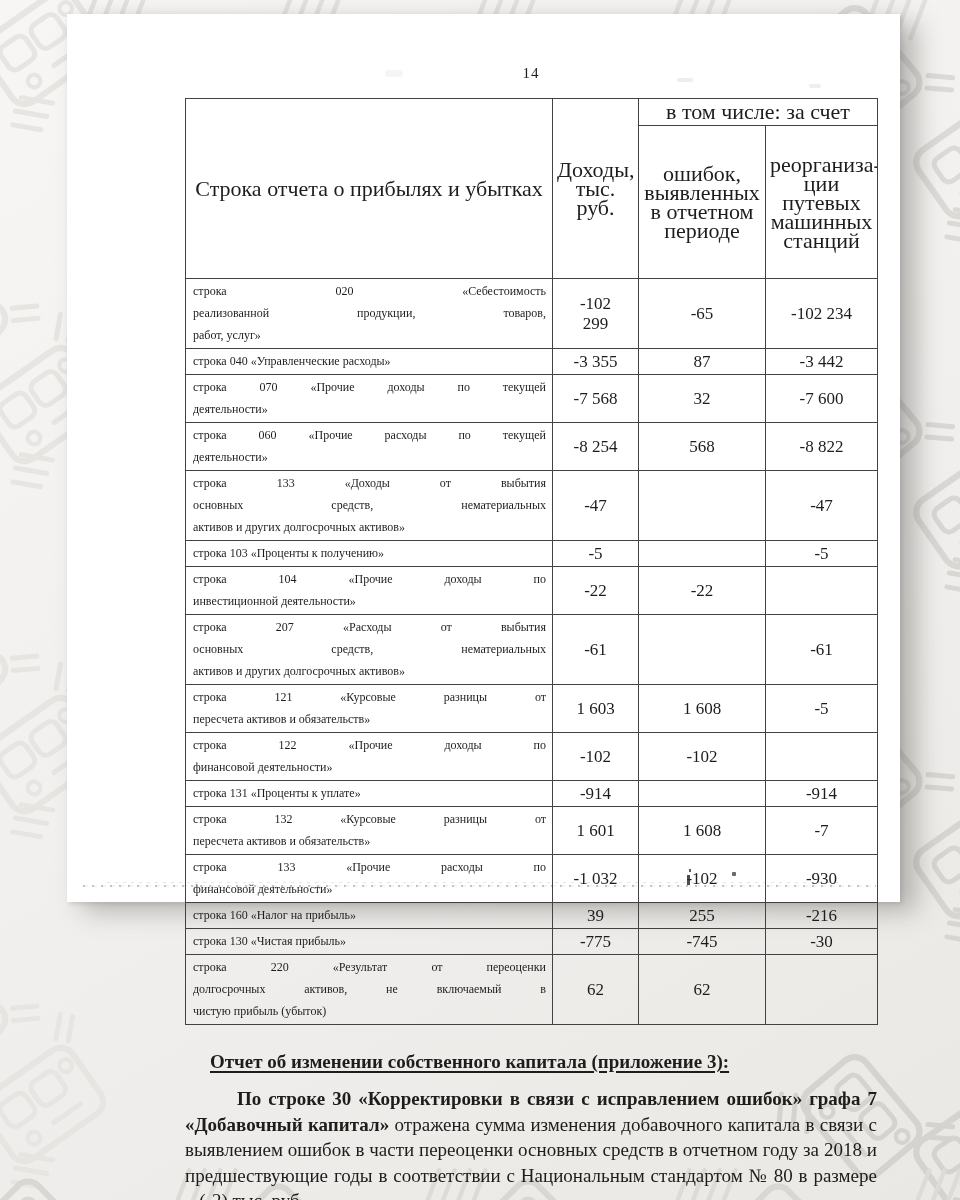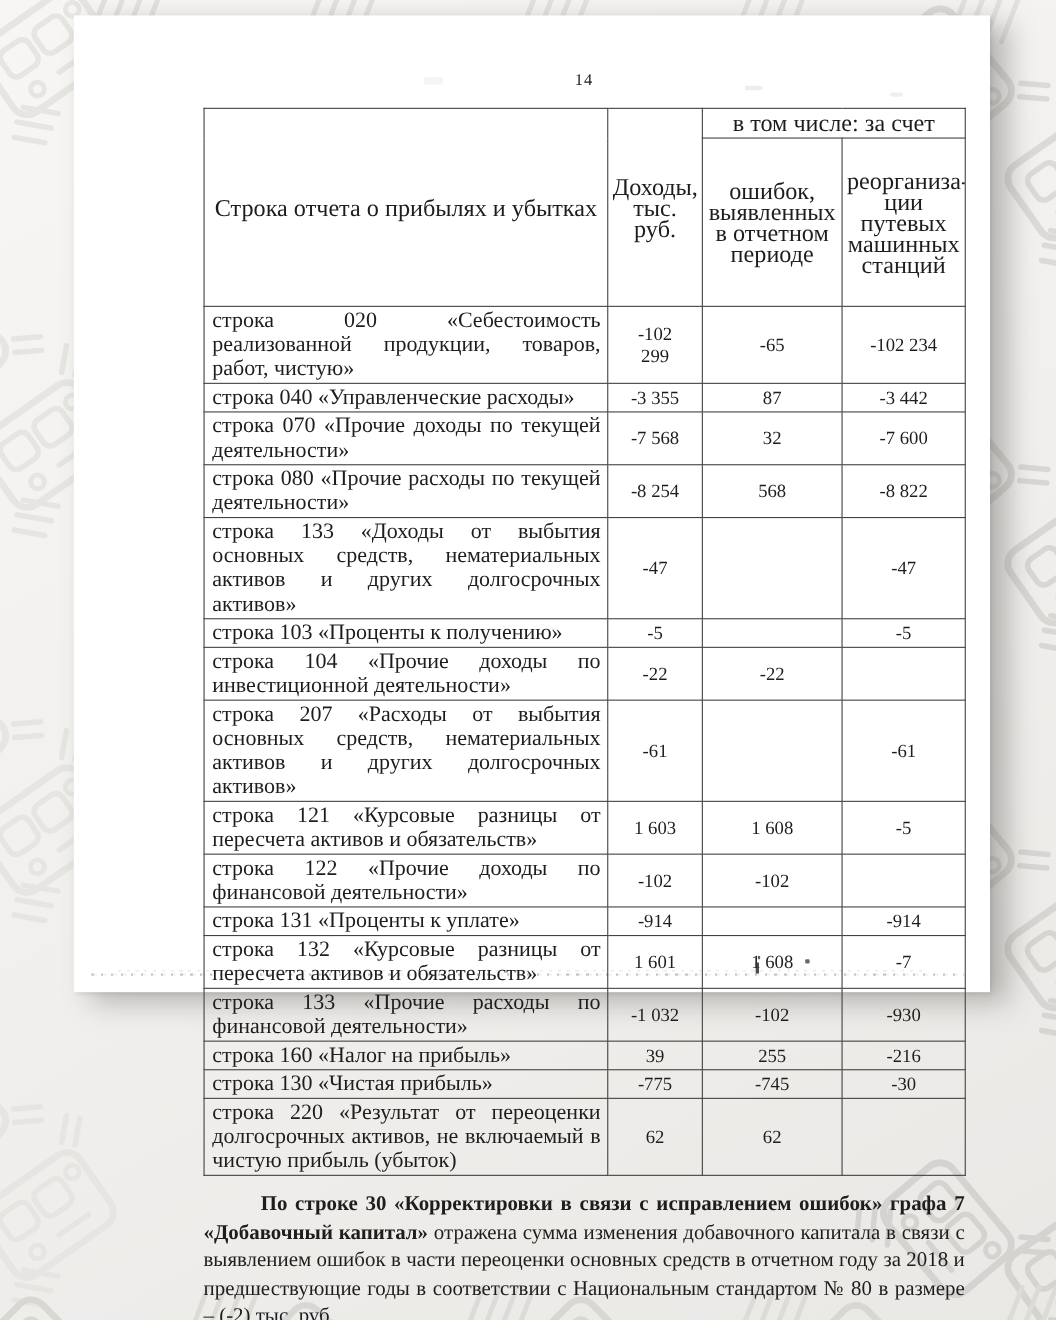--- a/index.html
+++ b/index.html
@@ -23,21 +23,21 @@
   }
   table.fin th, table.fin td{
     border:1.4px solid #434240;font-weight:normal;overflow:hidden;
   }
   thead th{
     font-size:22px;text-align:center;vertical-align:middle;padding:2px 4px;line-height:19px;
   }
   th.group-h{height:24px;line-height:22px;padding:1px 4px;}
   th.sub-h{height:148px;vertical-align:middle;}
   .cell-label{
-    font-size:20px;line-height:22px;padding:1px 6px 2px 7px;vertical-align:middle;
+    font-size:12px;line-height:22px;padding:1px 6px 2px 7px;vertical-align:middle;
   }
   .cell-label .line{text-align:justify;text-align-last:justify;white-space:normal;}
   .cell-label .line:last-child{text-align-last:left;}
   .cell-num{
     text-align:center;font-size:17px;vertical-align:middle;padding:1px 13px;
   }
   .section-heading{
     margin:26px 0 0 25px;font-size:19px;font-weight:bold;
     text-decoration:underline;text-decoration-thickness:1.6px;text-underline-offset:3px;
   }
@@ -143,21 +143,21 @@
         <tr>
           <th class="sub-h">ошибок, выявленных в отчетном периоде</th>
           <th class="sub-h">реорганиза­ции путевых машинных станций</th>
         </tr>
       </thead>
       <tbody>
           <tr>
             <td class="cell-label">
               <div class="line">строка 020 «Себестоимость</div>
               <div class="line">реализованной продукции, товаров,</div>
-              <div class="line">работ, чистую»</div>
+              <div class="line">работ, услуг»</div>
             </td>
             <td class="cell-num">-102 299</td>
             <td class="cell-num">-65</td>
             <td class="cell-num">-102 234</td>
           </tr>
           <tr>
             <td class="cell-label">
               <div class="line">строка 040 «Управленческие расходы»</div>
             </td>
             <td class="cell-num">-3 355</td>
@@ -168,21 +168,21 @@
             <td class="cell-label">
               <div class="line">строка 070 «Прочие доходы по текущей</div>
               <div class="line">деятельности»</div>
             </td>
             <td class="cell-num">-7 568</td>
             <td class="cell-num">32</td>
             <td class="cell-num">-7 600</td>
           </tr>
           <tr>
             <td class="cell-label">
-              <div class="line">строка 080 «Прочие расходы по текущей</div>
+              <div class="line">строка 060 «Прочие расходы по текущей</div>
               <div class="line">деятельности»</div>
             </td>
             <td class="cell-num">-8 254</td>
             <td class="cell-num">568</td>
             <td class="cell-num">-8 822</td>
           </tr>
           <tr>
             <td class="cell-label">
               <div class="line">строка 133 «Доходы от выбытия</div>
               <div class="line">основных средств, нематериальных</div>
@@ -285,20 +285,21 @@
               <div class="line">долгосрочных активов, не включаемый в</div>
               <div class="line">чистую прибыль (убыток)</div>
             </td>
             <td class="cell-num">62</td>
             <td class="cell-num">62</td>
             <td class="cell-num"></td>
           </tr>
         </tbody>
     </table>
 
+    <p class="section-heading">Отчет об изменении собственного капитала (приложение 3):</p>
     <p class="section-para"><b>По строке 30 «Корректировки в связи с исправлением ошибок» графа 7 «Добавочный капитал»</b><span> отражена сумма изменения добавочного капитала в связи с выявлением ошибок в части переоценки основных средств в отчетном году за 2018 и предшествующие годы в соответствии с Национальным стандартом № 80 в размере – (-2) тыс. руб.</span></p>
   </div>
 
   <div class="scanline"></div>
   <div class="scanline2"></div>
   <div class="mark-a"></div>
   <div class="mark-b"></div>
   <div class="mark-c"></div>
 </div>
 

